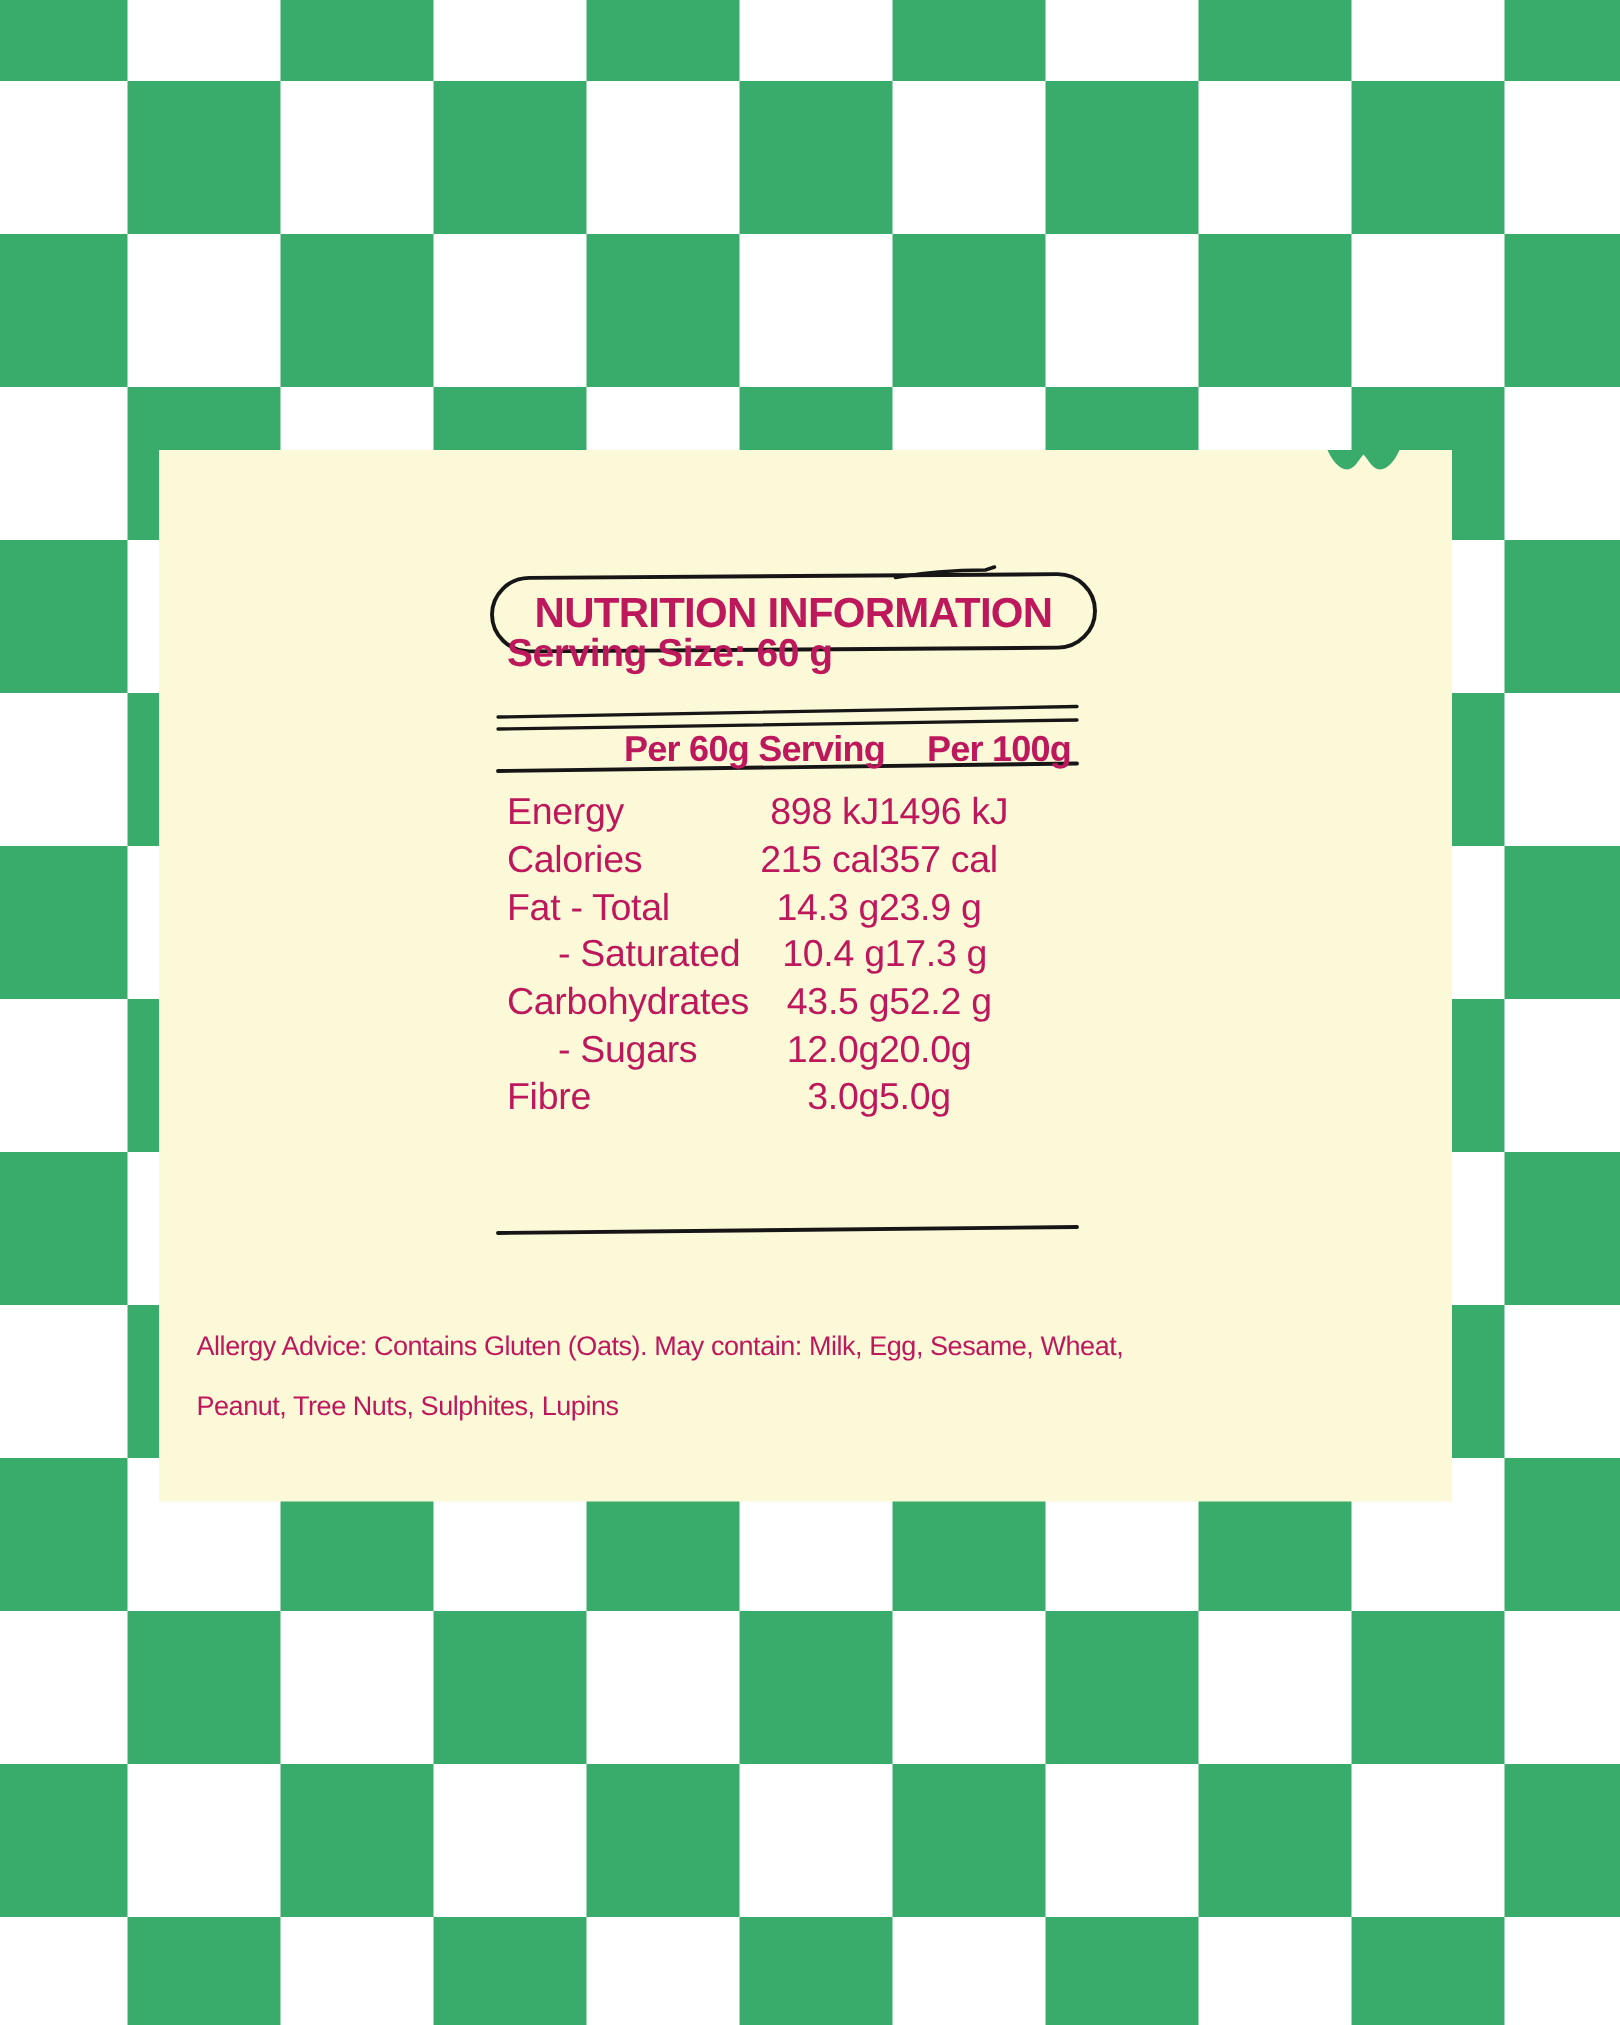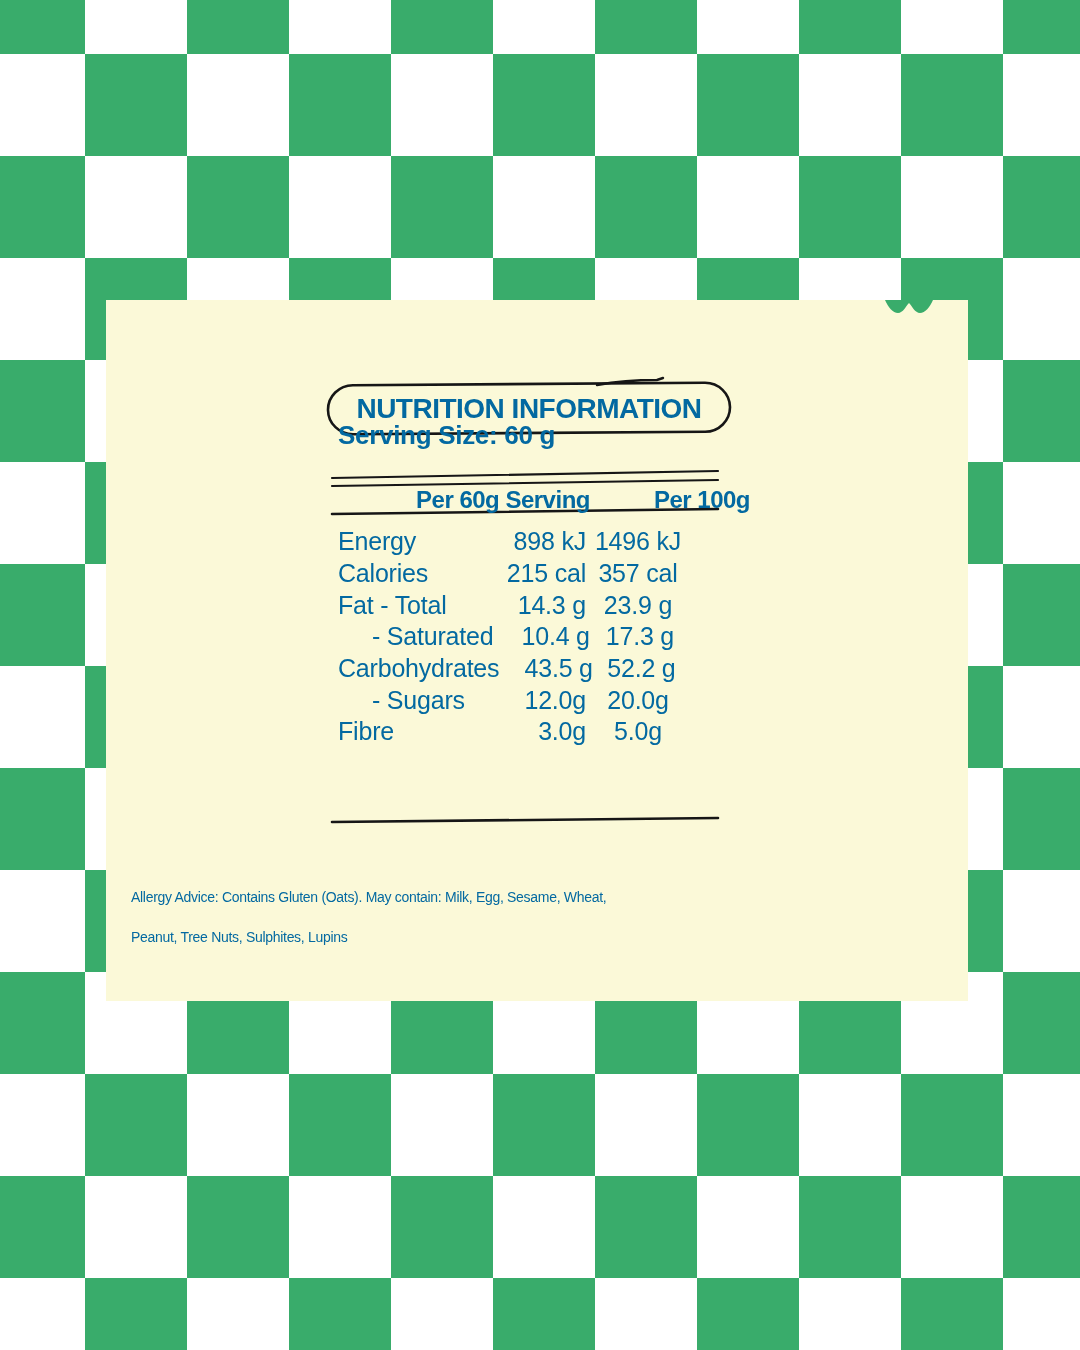--- a/index.html
+++ b/index.html
@@ -13,21 +13,21 @@
     position: absolute; left: 0; top: 0; width: 1080px; height: 1350px;
     background: conic-gradient(#ffffff 0 90deg, #39AC6B 90deg 180deg,
                                #ffffff 180deg 270deg, #39AC6B 270deg 360deg);
     background-size: 204px 204px;
     background-position: -17px -48px;
   }
   .card {
     position: absolute; left: 106px; top: 300px;
     width: 862px; height: 701px;
     background: #FBF9D8;
-    color: #0369a1;
+    color: #be185d;
   }
   .strokes { position: absolute; left: 0; top: 0; pointer-events: none; }
   .strokes path.rule, .strokes line, .strokes rect, .strokes path.oline {
     fill: none; stroke: #161616; stroke-linecap: round;
   }
   .drip { fill: #39AC6B; stroke: none; }
 
   .title {
     position: absolute; left: 226px; top: 93px; width: 394px;
     text-align: center;
@@ -38,35 +38,35 @@
     position: absolute; left: 232px; top: 120px;
     font-weight: bold; font-size: 26px; letter-spacing: -0.3px;
     white-space: nowrap;
   }
   .colhead {
     position: absolute; top: 186px; transform: translateX(-50%);
     font-weight: bold; font-size: 24px; letter-spacing: -0.5px;
     white-space: nowrap;
   }
   .colhead.h1 { left: 397px; }
-  .colhead.h2 { left: 560px; margin-left: 36px; }
+  .colhead.h2 { left: 560px; }
 
   .rows {
     position: absolute; left: 226px; top: 226px; width: 358px;
     padding-right: 28px; font-size: 25px; letter-spacing: -0.2px;
   }
   .row { display: flex; align-items: center; height: 31.7px; }
   .row .lab { flex: 1; padding-left: 6px; white-space: nowrap; }
   .row.indent .lab { padding-left: 40px; }
   .row .c1 { width: 100px; text-align: right; white-space: nowrap; }
-  .row .c2 { width: 104px; text-align: center; white-space: nowrap; }
+  .row .c2 { width: 104px; white-space: nowrap; }
 
   .allergy {
     position: absolute; left: 25px; top: 577px; width: 815px;
-    font-size: 14px; line-height: 40px; letter-spacing: -0.3px;
+    font-size: 18px; line-height: 40px; letter-spacing: -0.3px;
   }
   .allergy div { white-space: nowrap; }
 </style>
 </head>
 <body>
 
 <div class="checkerboard"></div>
 
 <div class="card">
 

